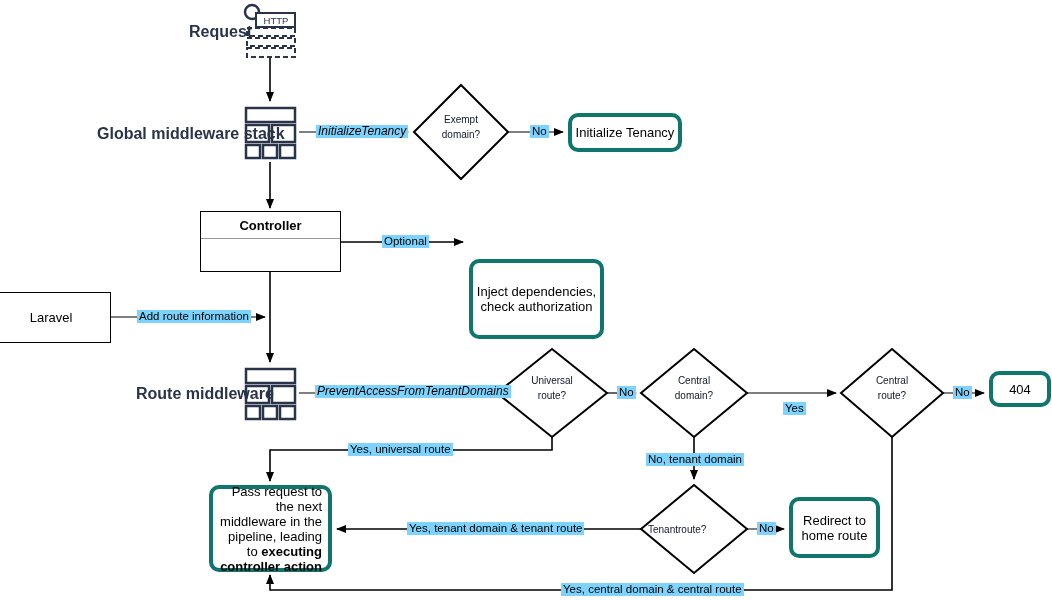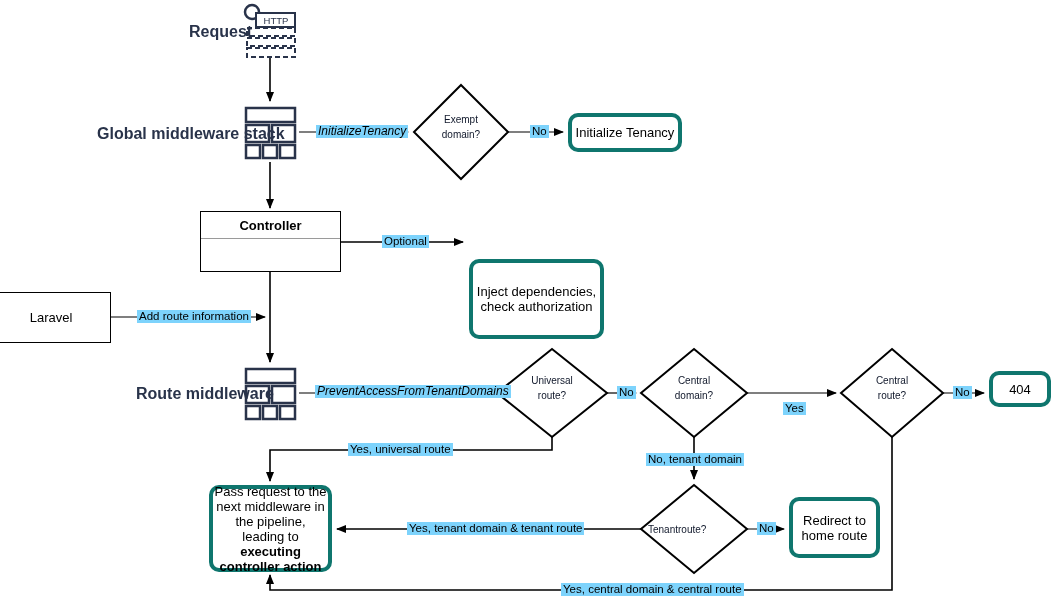--- a/index.html
+++ b/index.html
@@ -99,21 +99,22 @@
     top: 27px;
     width: 100%;
     height: calc(100% - 27px);
     display: flex;
     align-items: center;
     justify-content: center;
     font-size: 13px;
   }
   .b { font-weight: bold; }
   .pass-box-text {
-    padding: 0 0;
+    padding: 0 6px;
+    text-align: right;
   }
 </style>
 </head>
 <body>
 
 <div id="canvas">
 
   <svg id="svg-layer" viewBox="0 0 1052 600" xmlns="http://www.w3.org/2000/svg">
     <defs>
       <marker id="arrow" markerWidth="10" markerHeight="8" refX="9" refY="4" orient="auto" markerUnits="userSpaceOnUse">

